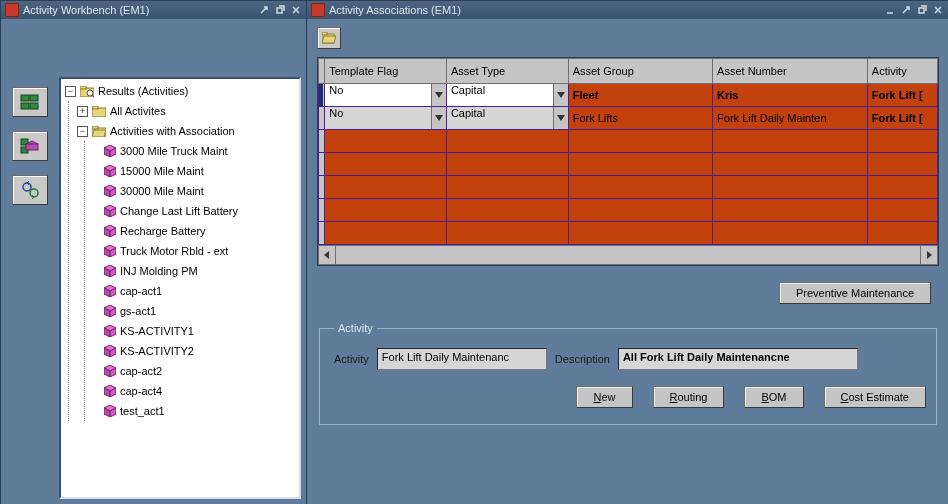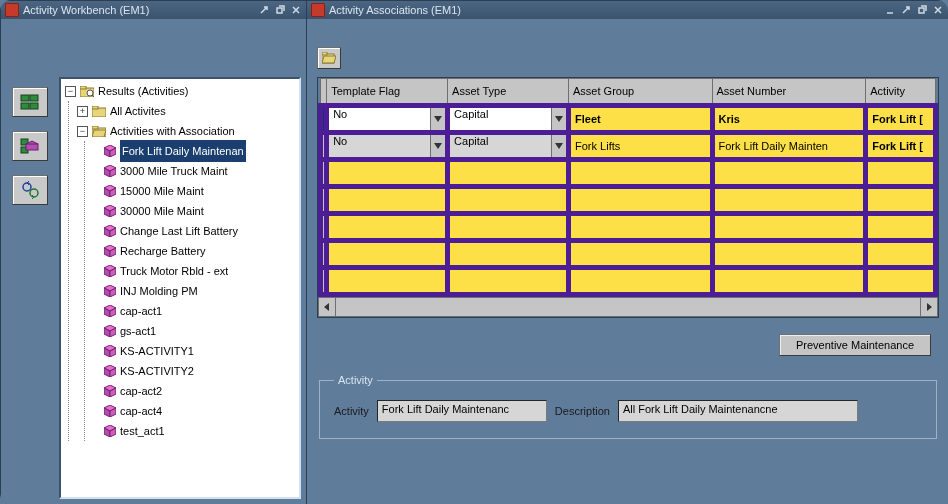--- a/index.html
+++ b/index.html
@@ -1,16 +1,16 @@
 <!DOCTYPE html>
 <html><head>
 <meta charset="utf-8">
 <style>
   html,body{margin:0;padding:0;font-family:Arial,Helvetica,sans-serif;font-size:11px;background:#5f7c9b;color:#000;}
-  .desktop{width:948px;height:504px;position:relative;background:#5f7c9b;overflow:hidden;border-radius:11px;}
+  .desktop{width:948px;height:504px;position:relative;background:#5f7c9b;overflow:hidden;}
   .window{position:absolute;border:1px solid #2a3f55;background:#5f7c9b;box-shadow:1px 1px 0 rgba(0,0,0,0.3);}
   .titlebar{height:18px;background:linear-gradient(#4c6682,#3a5470);color:#d9e4ef;display:flex;align-items:center;padding:0 4px;font-size:11px;}
   .title-icon{width:12px;height:12px;background:#c53a2b;border:1px solid #8b1f14;margin-right:4px;border-radius:1px;}
   .title-spacer{flex:1;}
   .title-btns{display:flex;gap:2px;}
   .tbtn{width:14px;height:12px;color:#cfd9e4;display:flex;align-items:center;justify-content:center;cursor:pointer;}
   .tbtn svg{width:10px;height:10px;stroke:#cfd9e4;stroke-width:1.5;fill:none;}
   
   #workbench{left:0;top:0;width:306px;height:504px;}
   #workbench .body{position:absolute;top:18px;left:0;right:0;bottom:0;display:flex;}
@@ -22,46 +22,46 @@
   .node{display:flex;align-items:center;height:20px;}
   .toggle{width:9px;height:9px;border:1px solid #555;background:#fff;margin:0 4px 0 0;display:flex;align-items:center;justify-content:center;font-size:9px;line-height:7px;color:#333;cursor:pointer;flex:none;}
   .spacer-toggle{width:11px;display:inline-block;}
   .folder{width:14px;height:11px;margin-right:4px;flex:none;}
   .cube{width:12px;height:12px;margin-right:4px;flex:none;}
   .node-label{overflow:hidden;text-overflow:clip;}
   .selected .node-label{background:#1a3f6e;color:#fff;padding:1px 2px;}
   .guide{border-left:1px dotted #888;margin-left:7px;padding-left:8px;}
   
   #assoc{left:306px;top:0;width:642px;height:504px;}
-  #assoc .body{position:absolute;top:18px;left:0;right:0;bottom:0;padding:8px 10px;margin-top:20px;}
+  #assoc .body{position:absolute;top:18px;left:0;right:0;bottom:0;padding:8px 10px;}
   .small-btn{width:22px;height:20px;background:#c9c9c9;border:1px solid #6f6f6f;border-right-color:#3a3a3a;border-bottom-color:#3a3a3a;box-shadow:inset 1px 1px 0 #fff;display:inline-flex;align-items:center;justify-content:center;cursor:pointer;margin-bottom:8px;}
   .grid-panel{border:1px solid #2a3f55;}
   table.grid{border-collapse:collapse;width:100%;table-layout:fixed;}
   table.grid th{background:#c5c5c5;border:1px solid #6f6f6f;font-weight:normal;text-align:left;padding:3px 4px;height:18px;overflow:hidden;white-space:nowrap;}
-  table.grid td{background:#c5c5c5;border:5px solid #4c1d95;padding:0;height:22px;overflow:hidden;white-space:nowrap;}
+  table.grid td{background:#c5c5c5;border:1px solid #4c1d95;padding:0;height:22px;overflow:hidden;white-space:nowrap;}
   .combo{display:flex;width:100%;height:100%;}
   .combo span{flex:1;padding:0 4px;overflow:hidden;background:#fff;}
   .combo .arrow{width:14px;background:#c5c5c5;border-left:1px solid #6f6f6f;display:flex;align-items:center;justify-content:center;}
   .combo .arrow svg{width:8px;height:6px;}
-  .cell-text{padding:0 4px;background:#fde047;width:100%;height:100%;display:flex;align-items:center;overflow:hidden;}
+  .cell-text{padding:0 4px;background:#c2410c;width:100%;height:100%;display:flex;align-items:center;overflow:hidden;}
   .current-mark{width:4px;background:#1b2f6e;}
   .hscroll{height:18px;background:#c5c5c5;border:1px solid #6f6f6f;display:flex;align-items:center;}
   .hscroll .arrow{width:16px;height:100%;background:#c5c5c5;border-right:1px solid #6f6f6f;display:flex;align-items:center;justify-content:center;}
   .hscroll .arrow:last-child{border-right:none;border-left:1px solid #6f6f6f;}
   .hscroll .track{flex:1;background:#9ba8b5;}
   .btn{background:#c5c5c5;border:1px solid #6f6f6f;border-right-color:#3a3a3a;border-bottom-color:#3a3a3a;box-shadow:inset 1px 1px 0 #eee;padding:4px 16px;cursor:pointer;font-size:11px;}
   .btn u{text-decoration:underline;}
   .btn-row{display:flex;justify-content:flex-end;margin:16px 8px 0 0;}
   fieldset.activity{border:1px solid #9eb2c6;margin:18px 2px 0 2px;padding:14px 10px 16px 14px;}
   fieldset.activity legend{color:#d9e4ef;padding:0 4px;}
   .fld-row{display:flex;align-items:center;gap:8px;color:#000;}
   .fld-row label{color:#1a1a1a;}
   .fld{background:#d6d6d6;border:1px inset #7a7a7a;padding:2px 4px;height:16px;overflow:hidden;white-space:nowrap;}
   .fld.act{width:160px;}
-  .fld.desc{width:230px;font-weight:normal;}
+  .fld.desc{width:230px;font-weight:bold;}
   .btn-row2{display:flex;gap:20px;justify-content:flex-end;margin-top:16px;}
 </style>
 </head>
 <body>
 
 <div class="desktop">
 
   <div class="window" id="workbench">
     <div class="titlebar">
       <span class="title-icon"></span>
@@ -136,29 +136,20 @@
             <div class="node">
               <span class="toggle">−</span>
               <svg class="folder" viewBox="0 0 14 11">
                   <rect x="0" y="2" width="14" height="9" fill="#f2e29a" stroke="#8a7a30"></rect>
                   <polygon points="2,4 14,4 12,11 0,11" fill="#e8d47a" stroke="#8a7a30"></polygon>
                   <rect x="0" y="0" width="6" height="3" fill="#e8d47a" stroke="#8a7a30"></rect>
                 </svg>
               <span class="node-label">Activities with Association</span>
             </div>
             <div class="guide" id="leaf-container">
-                <div class="node selected">
-                  <span class="spacer-toggle"></span>
-                  <svg class="cube" viewBox="0 0 12 12">
-                    <polygon points="6,0 12,3 6,6 0,3" fill="#e56fd4" stroke="#7a1f6a"></polygon>
-                    <polygon points="0,3 6,6 6,12 0,9" fill="#b14fb1" stroke="#7a1f6a"></polygon>
-                    <polygon points="12,3 6,6 6,12 12,9" fill="#c85fc0" stroke="#7a1f6a"></polygon>
-                  </svg>
-                  <span class="node-label">Fork Lift Daily Maintenan</span>
-                </div>
                 <div class="node">
                   <span class="spacer-toggle"></span>
                   <svg class="cube" viewBox="0 0 12 12">
                     <polygon points="6,0 12,3 6,6 0,3" fill="#e56fd4" stroke="#7a1f6a"></polygon>
                     <polygon points="0,3 6,6 6,12 0,9" fill="#b14fb1" stroke="#7a1f6a"></polygon>
                     <polygon points="12,3 6,6 6,12 12,9" fill="#c85fc0" stroke="#7a1f6a"></polygon>
                   </svg>
                   <span class="node-label">3000 Mile Truck Maint</span>
                 </div>
                 <div class="node">
@@ -521,17 +512,23 @@
         </div>
 
       <fieldset class="activity">
         <legend>Activity</legend>
         <div class="fld-row">
           <label>Activity</label>
           <div class="fld act">Fork Lift Daily Maintenanc</div>
           <label>Description</label>
           <div class="fld desc">All Fork Lift Daily Maintenancne</div>
         </div>
+        <div class="btn-row2" id="bot-buttons">
+            <div class="btn"><u>N</u>ew</div>
+            <div class="btn"><u>R</u>outing</div>
+            <div class="btn"><u>B</u>OM</div>
+            <div class="btn"><u>C</u>ost Estimate</div>
+          </div>
       </fieldset>
     </div>
   </div>
 
 </div>
 
 </body></html>

